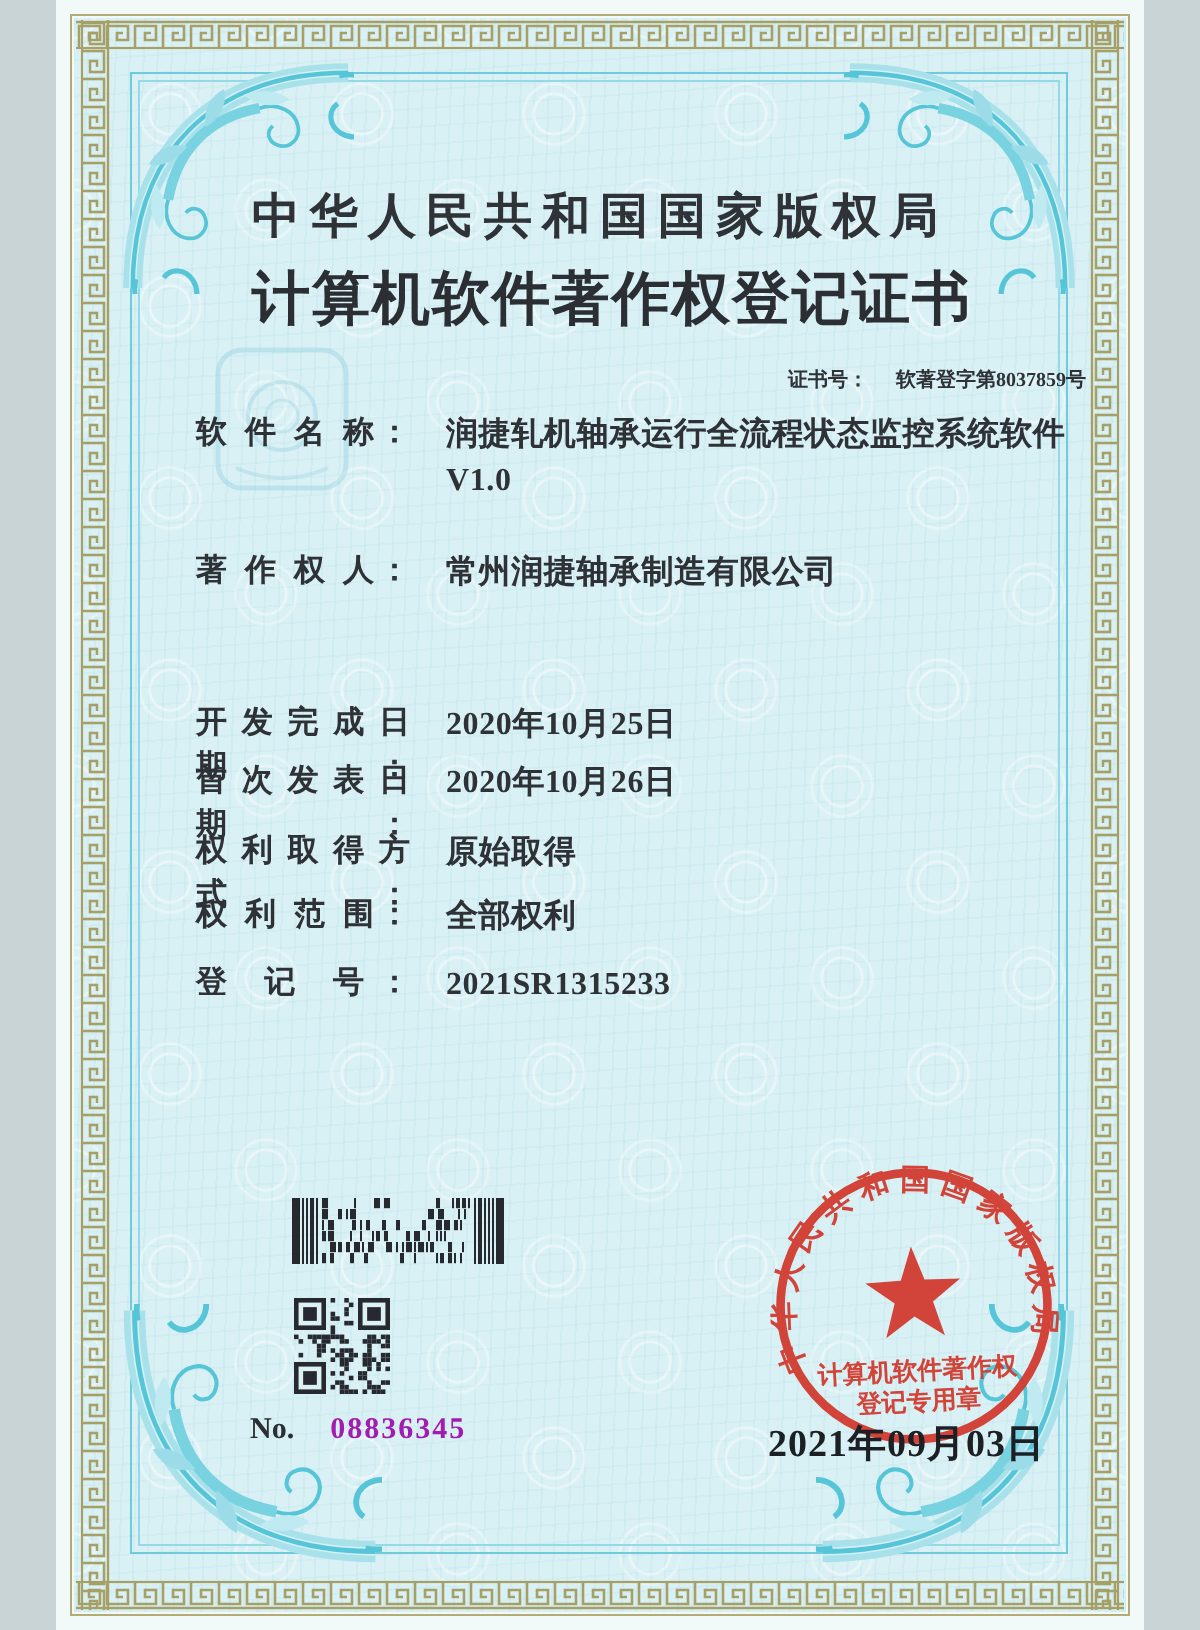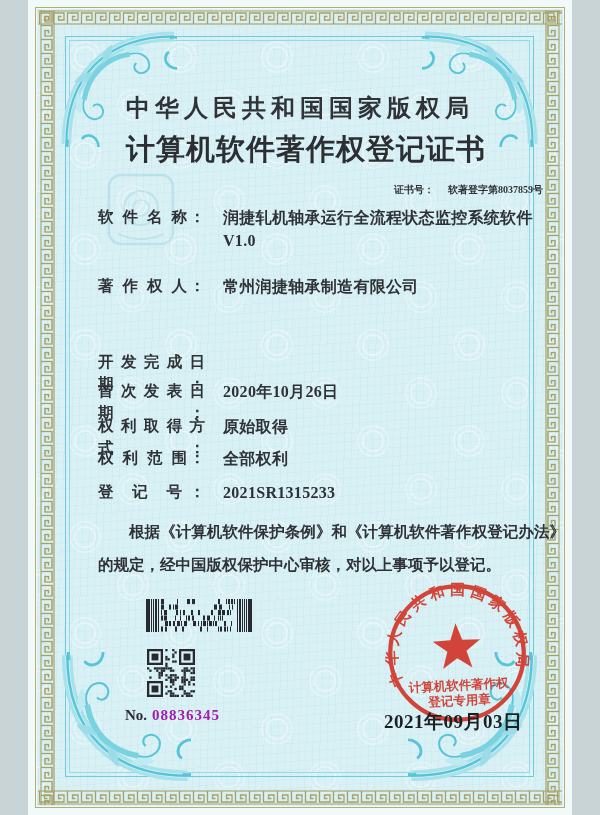--- a/index.html
+++ b/index.html
@@ -46,21 +46,21 @@
     font-size:29px;font-weight:700;letter-spacing:1px;color:#2b2f34;padding-left:12px;}
   .certno{position:absolute;top:183px;left:366px;font-size:10px;font-weight:700;display:flex;gap:14px;}
   .row{position:absolute;left:70px;width:470px;display:flex;gap:18px;}
   .flabel{flex:0 0 107px;font-size:15.5px;font-weight:700;text-align:justify;text-align-last:justify;line-height:22px;}
   .fvalue{font-size:16px;font-weight:700;line-height:23px;letter-spacing:.3px;}
   .statement{position:absolute;left:70px;top:516px;width:467px;
     font-size:15.5px;font-weight:700;line-height:32.5px;text-indent:2em;text-align:justify;}
   .barcode{position:absolute;left:118px;top:599px;width:106px;height:33px;}
   .qr{position:absolute;left:119px;top:649px;width:48px;height:48px;}
   .serial{position:absolute;left:97px;top:707px;font-size:15px;font-weight:600;
-    display:flex;gap:5px;align-items:baseline;color:#2b2e33;}
+    display:flex;gap:18px;align-items:baseline;color:#2b2e33;}
   .serial .num{color:#a21caf;letter-spacing:1px;font-weight:700;}
   .seal{position:absolute;left:357px;top:581px;width:144px;height:144px;transform:rotate(-3deg);opacity:.94;}
   .issue-date{position:absolute;left:356px;top:709px;font-size:19px;font-weight:700;color:#1c1f24;letter-spacing:.5px;z-index:5;}
 </style>
 </head>
 <body>
 
 <svg width="0" height="0" style="position:absolute" aria-hidden="true">
   <defs>
     <pattern id="gkh" width="14" height="17" patternUnits="userSpaceOnUse">
@@ -156,39 +156,39 @@
       <div>润捷轧机轴承运行全流程状态监控系统软件</div>
       <div>V1.0</div>
     </div>
   </div>
   <div class="row" style="top:275px">
     <span class="flabel">著 作 权 人：</span>
     <div class="fvalue">常州润捷轴承制造有限公司</div>
   </div>
   <div class="row" style="top:351px">
     <span class="flabel">开发完成日期：</span>
+    <div class="fvalue">2020年10月25日</div>
   </div>
   <div class="row" style="top:380px">
     <span class="flabel">首次发表日期：</span>
     <div class="fvalue">2020年10月26日</div>
   </div>
   <div class="row" style="top:415px">
     <span class="flabel">权利取得方式：</span>
     <div class="fvalue">原始取得</div>
   </div>
   <div class="row" style="top:447px">
     <span class="flabel">权 利 范 围：</span>
     <div class="fvalue">全部权利</div>
   </div>
   <div class="row" style="top:481px">
     <span class="flabel">登 记 号：</span>
     <div class="fvalue">2021SR1315233</div>
   </div>
 
-  <div class="statement">根据《计算机软件保护条例》和《计算机软件著作权登记办法》的规定，经中国版权保护中心审核，对以上事项予以登记。</div>
 
   <svg class="barcode" viewBox="0 0 106 33" preserveAspectRatio="none">
       <rect x="0" y="0" width="4" height="33" fill="#262a30"></rect>
       <rect x="5" y="0" width="1" height="33" fill="#262a30"></rect>
       <rect x="7" y="0" width="1" height="33" fill="#262a30"></rect>
       <rect x="9" y="0" width="2" height="33" fill="#262a30"></rect>
       <rect x="12" y="0" width="1" height="33" fill="#262a30"></rect>
       <rect x="91" y="0" width="1" height="33" fill="#262a30"></rect>
       <rect x="93" y="0" width="2" height="33" fill="#262a30"></rect>
       <rect x="96" y="0" width="1" height="33" fill="#262a30"></rect>

